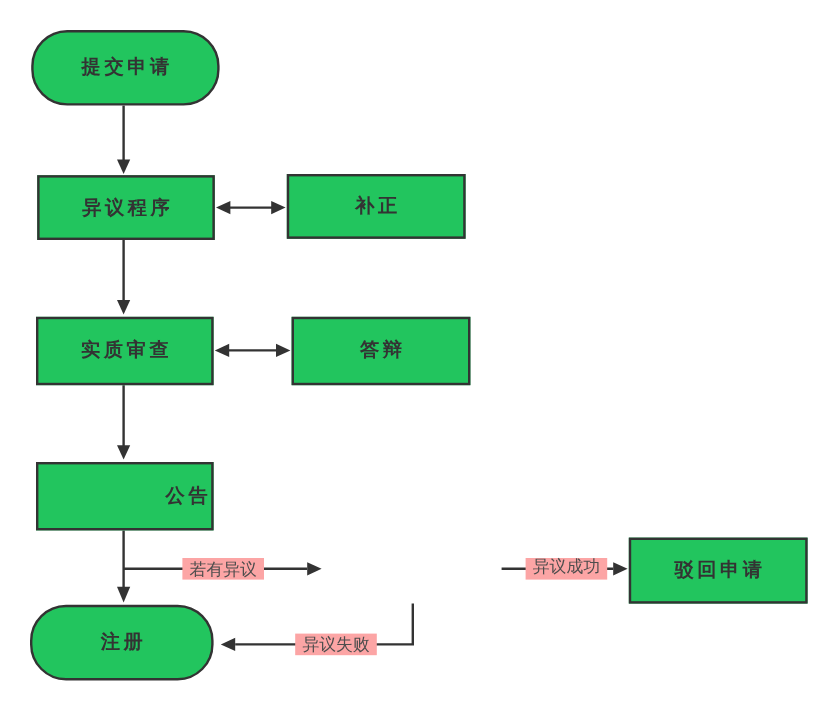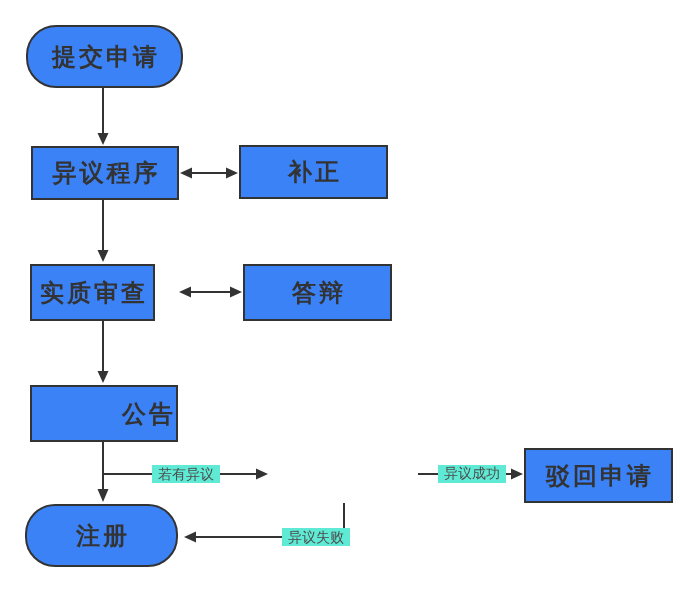--- a/index.html
+++ b/index.html
@@ -12,26 +12,26 @@
     position: relative;
     width: 698px;
     height: 593px;
     background: #ffffff;
     overflow: hidden;
   }
   .node {
     position: absolute;
     box-sizing: border-box;
     border: 2px solid #333333;
-    background: #3b82f6;
+    background: #22c55e;
     color: #333333;
     display: flex;
     align-items: center;
     justify-content: center;
-    font-size: 24px;
+    font-size: 16px;
     font-weight: bold;
     letter-spacing: 3px;
     text-indent: 3px; 
     z-index: 2;
   }
   .node.rounded {
     border-radius: 30px;
   }
   .edge-svg {
     position: absolute;
@@ -43,21 +43,21 @@
     stroke: #333333;
     stroke-width: 2;
     fill: none;
   }
   .edge-svg polygon {
     fill: #333333;
     stroke: none;
   }
   .edge-label {
     position: absolute;
-    background: #5eead4;
+    background: #fca5a5;
     color: #4d4d4d;
     font-size: 14px;
     line-height: 18px;
     text-align: center;
     white-space: nowrap;
     z-index: 3;
   }
 </style>
 </head>
 <body>
@@ -119,21 +119,21 @@
   </div>
 
   <div class="node" style="left:31px; top:146px; width:148px; height:54px;">
     <span>异议程序</span>
   </div>
 
   <div class="node" style="left:239px; top:145px; width:149px; height:54px;">
     <span>补正</span>
   </div>
 
-  <div class="node" style="left:30px; top:264px; width:125px; height:57px;">
+  <div class="node" style="left:30px; top:264px; width:148px; height:57px;">
     <span>实质审查</span>
   </div>
 
   <div class="node" style="left:243px; top:264px; width:149px; height:57px;">
     <span>答辩</span>
   </div>
 
   <div class="node" style="left:30px; top:385px; width:148px; height:57px;justify-content:flex-end;">
     <span>公告</span>
   </div>
@@ -144,15 +144,15 @@
   </div>
 
   <div class="node rounded" style="left:25px; top:504px; width:153px; height:63px;justify-content:center;">
     <span>注册</span>
   </div>
 
   <span class="edge-label" style="left:152px; top:465px; width:68px;">若有异议</span>
 
   <span class="edge-label" style="left:438px; top:465px; width:68px;font-family:Liberation Mono, monospace;">异议成功</span>
 
-  <span class="edge-label" style="left:246px; top:528px; width:68px;margin-left:36px;">异议失败</span>
+  <span class="edge-label" style="left:246px; top:528px; width:68px;">异议失败</span>
 
 </div>
 
 </body></html>

